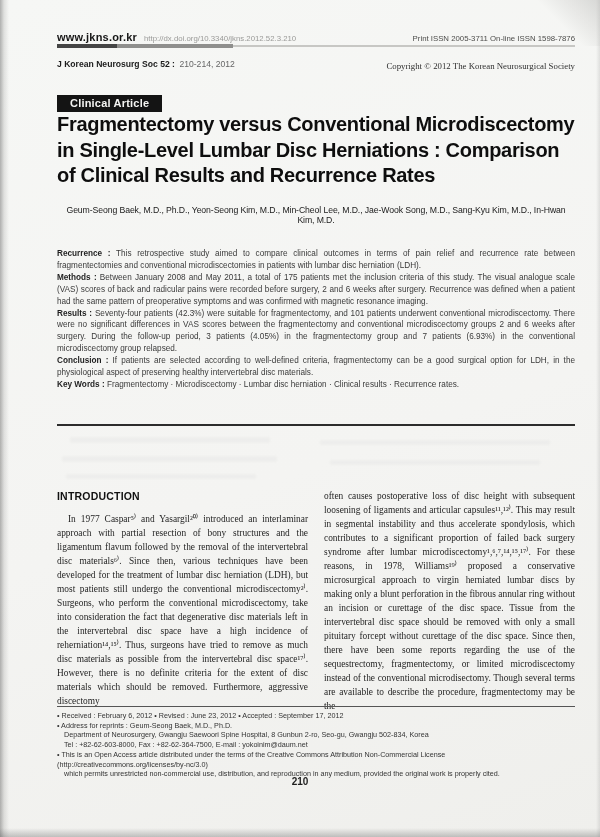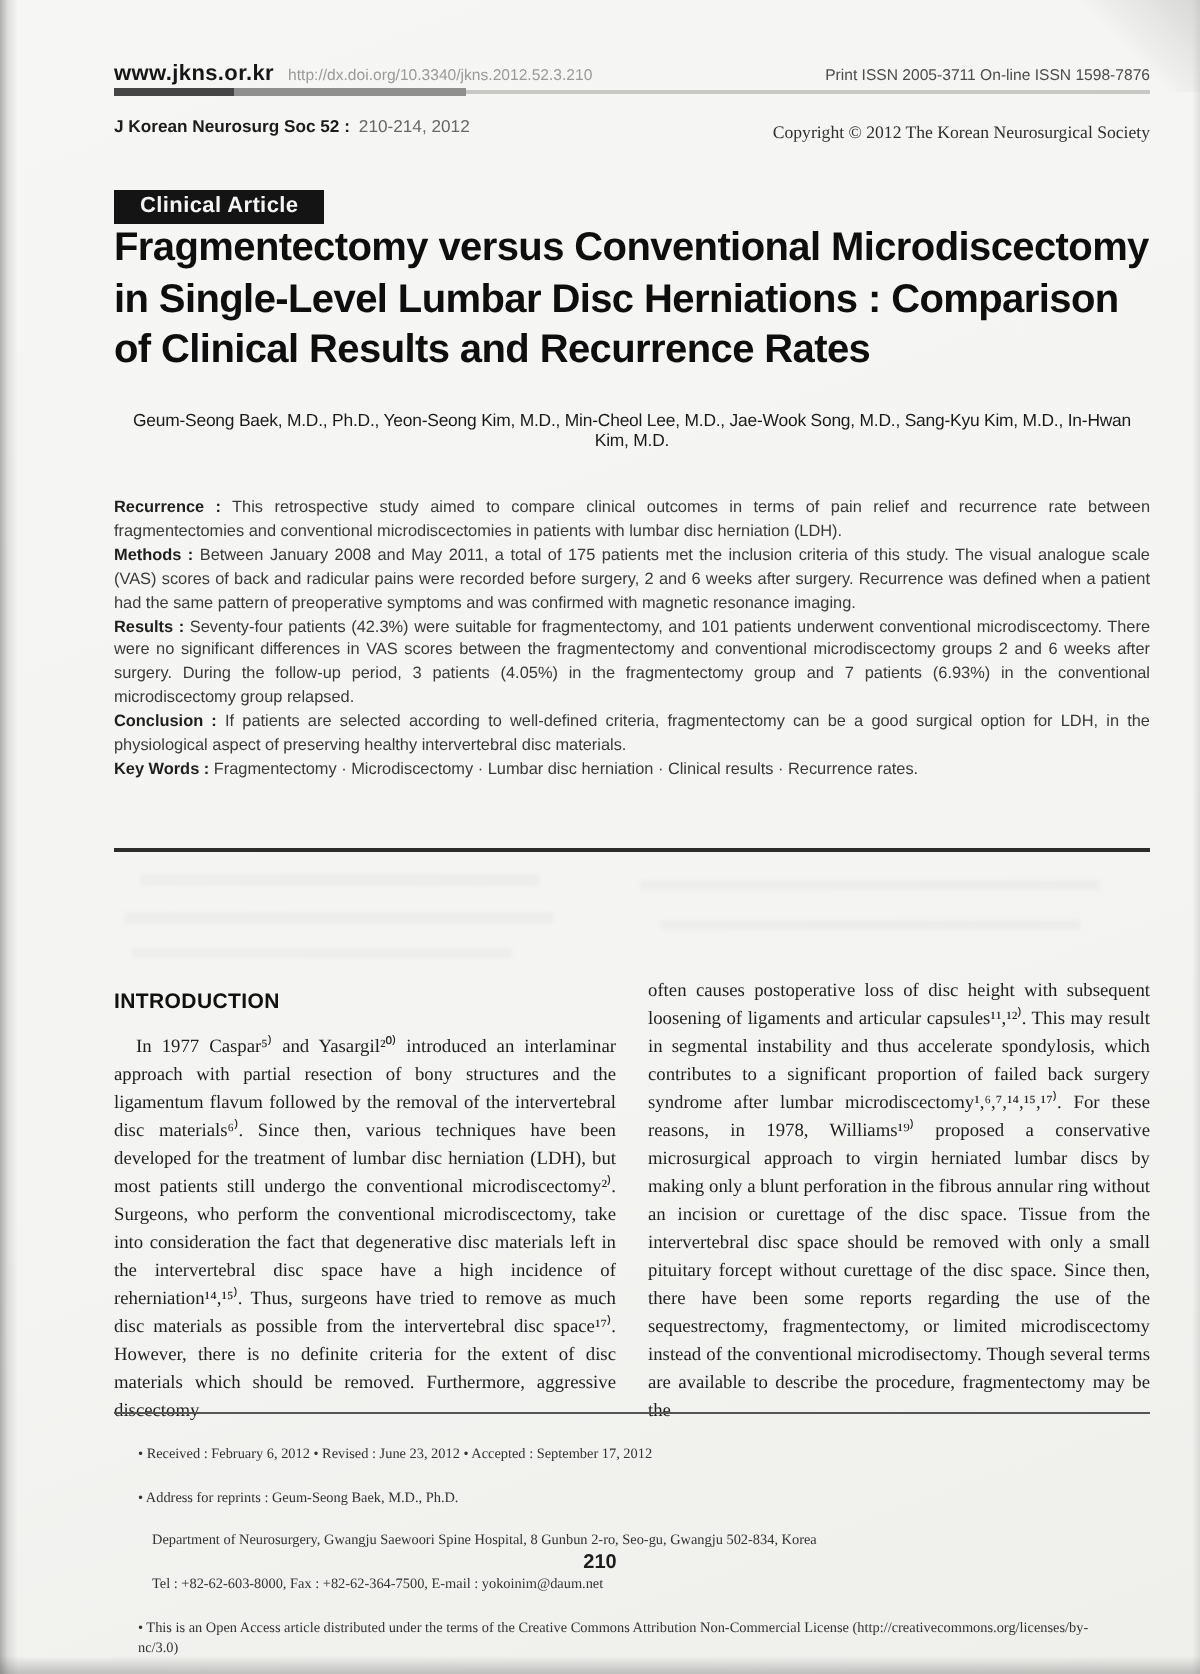--- a/index.html
+++ b/index.html
@@ -51,33 +51,33 @@
   
   .abstract{position:absolute;left:57px;top:248px;width:518px;
     font-size:8.2px;line-height:11.9px;color:#3a3a3a;text-align:justify;}
   .abstract p{margin:0;}
   .abstract b{color:#1f1f1f;}
   .keywords{margin-top:9px;}
 
   .midrule{position:absolute;left:57px;top:424px;width:518px;height:2px;background:#2c2c2c;}
 
   
-  .columns{position:absolute;left:57px;top:489px;width:518px;display:flex;gap:16px;align-items:flex-end;}
+  .columns{position:absolute;left:57px;top:489px;width:518px;display:flex;gap:16px;}
   .col{width:251px;font-family:"Liberation Serif", serif;font-size:9.4px;line-height:14px;
     text-align:justify;color:#1f1f1f;}
   .sec-heading{font-family:"Liberation Sans", sans-serif;font-weight:bold;font-size:10.5px;
     color:#111;letter-spacing:.2px;margin:0 0 9px 0;}
   .col p{margin:0;}
   .indent{text-indent:11px;}
 
   
   .fn-rule{position:absolute;left:57px;top:706px;width:518px;height:1px;background:#555;}
   .footnotes{position:absolute;left:57px;top:711px;width:518px;
     font-size:7.2px;line-height:9.7px;color:#333;}
-  .fn-line{margin:12px;font-family:Liberation Serif, serif;}
+  .fn-line{margin:0;}
   .fn-indent{padding-left:7px;}
 
   .pageno{position:absolute;left:0;top:776px;width:600px;text-align:center;
     font-size:10px;font-weight:bold;color:#1d1d1d;}
 </style>
 </head>
 <body>
 
 <div class="page">
 

